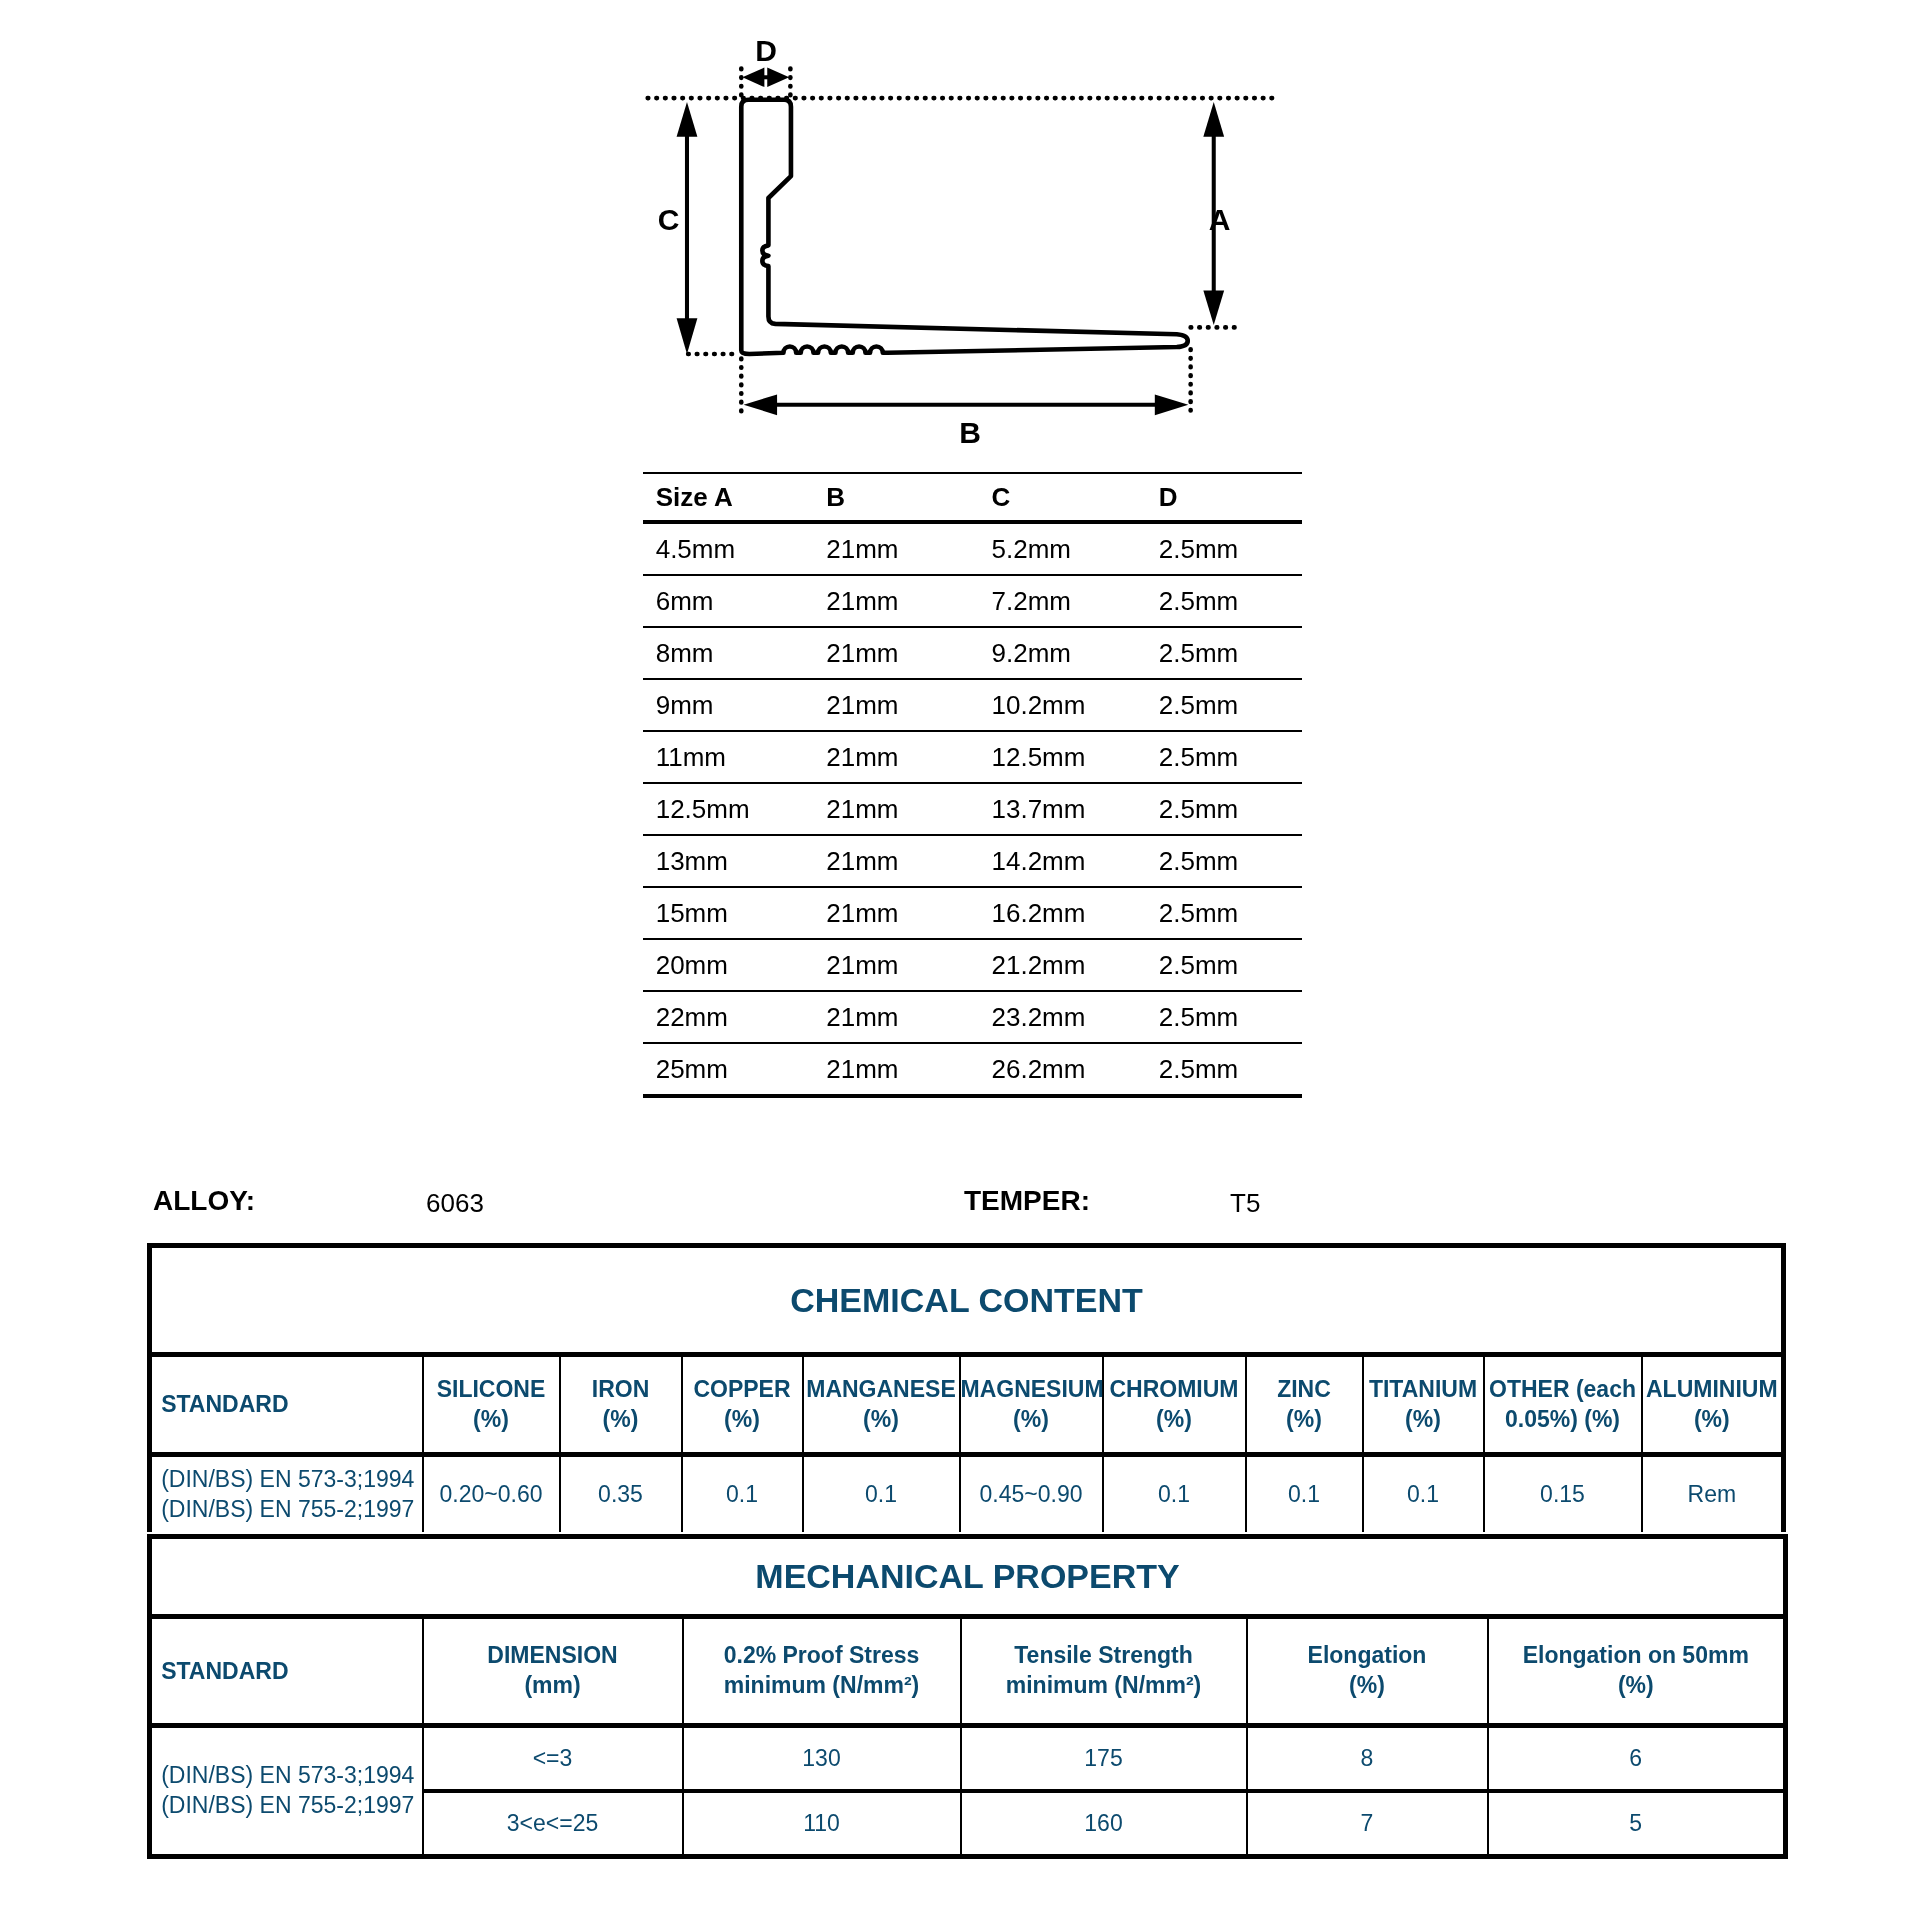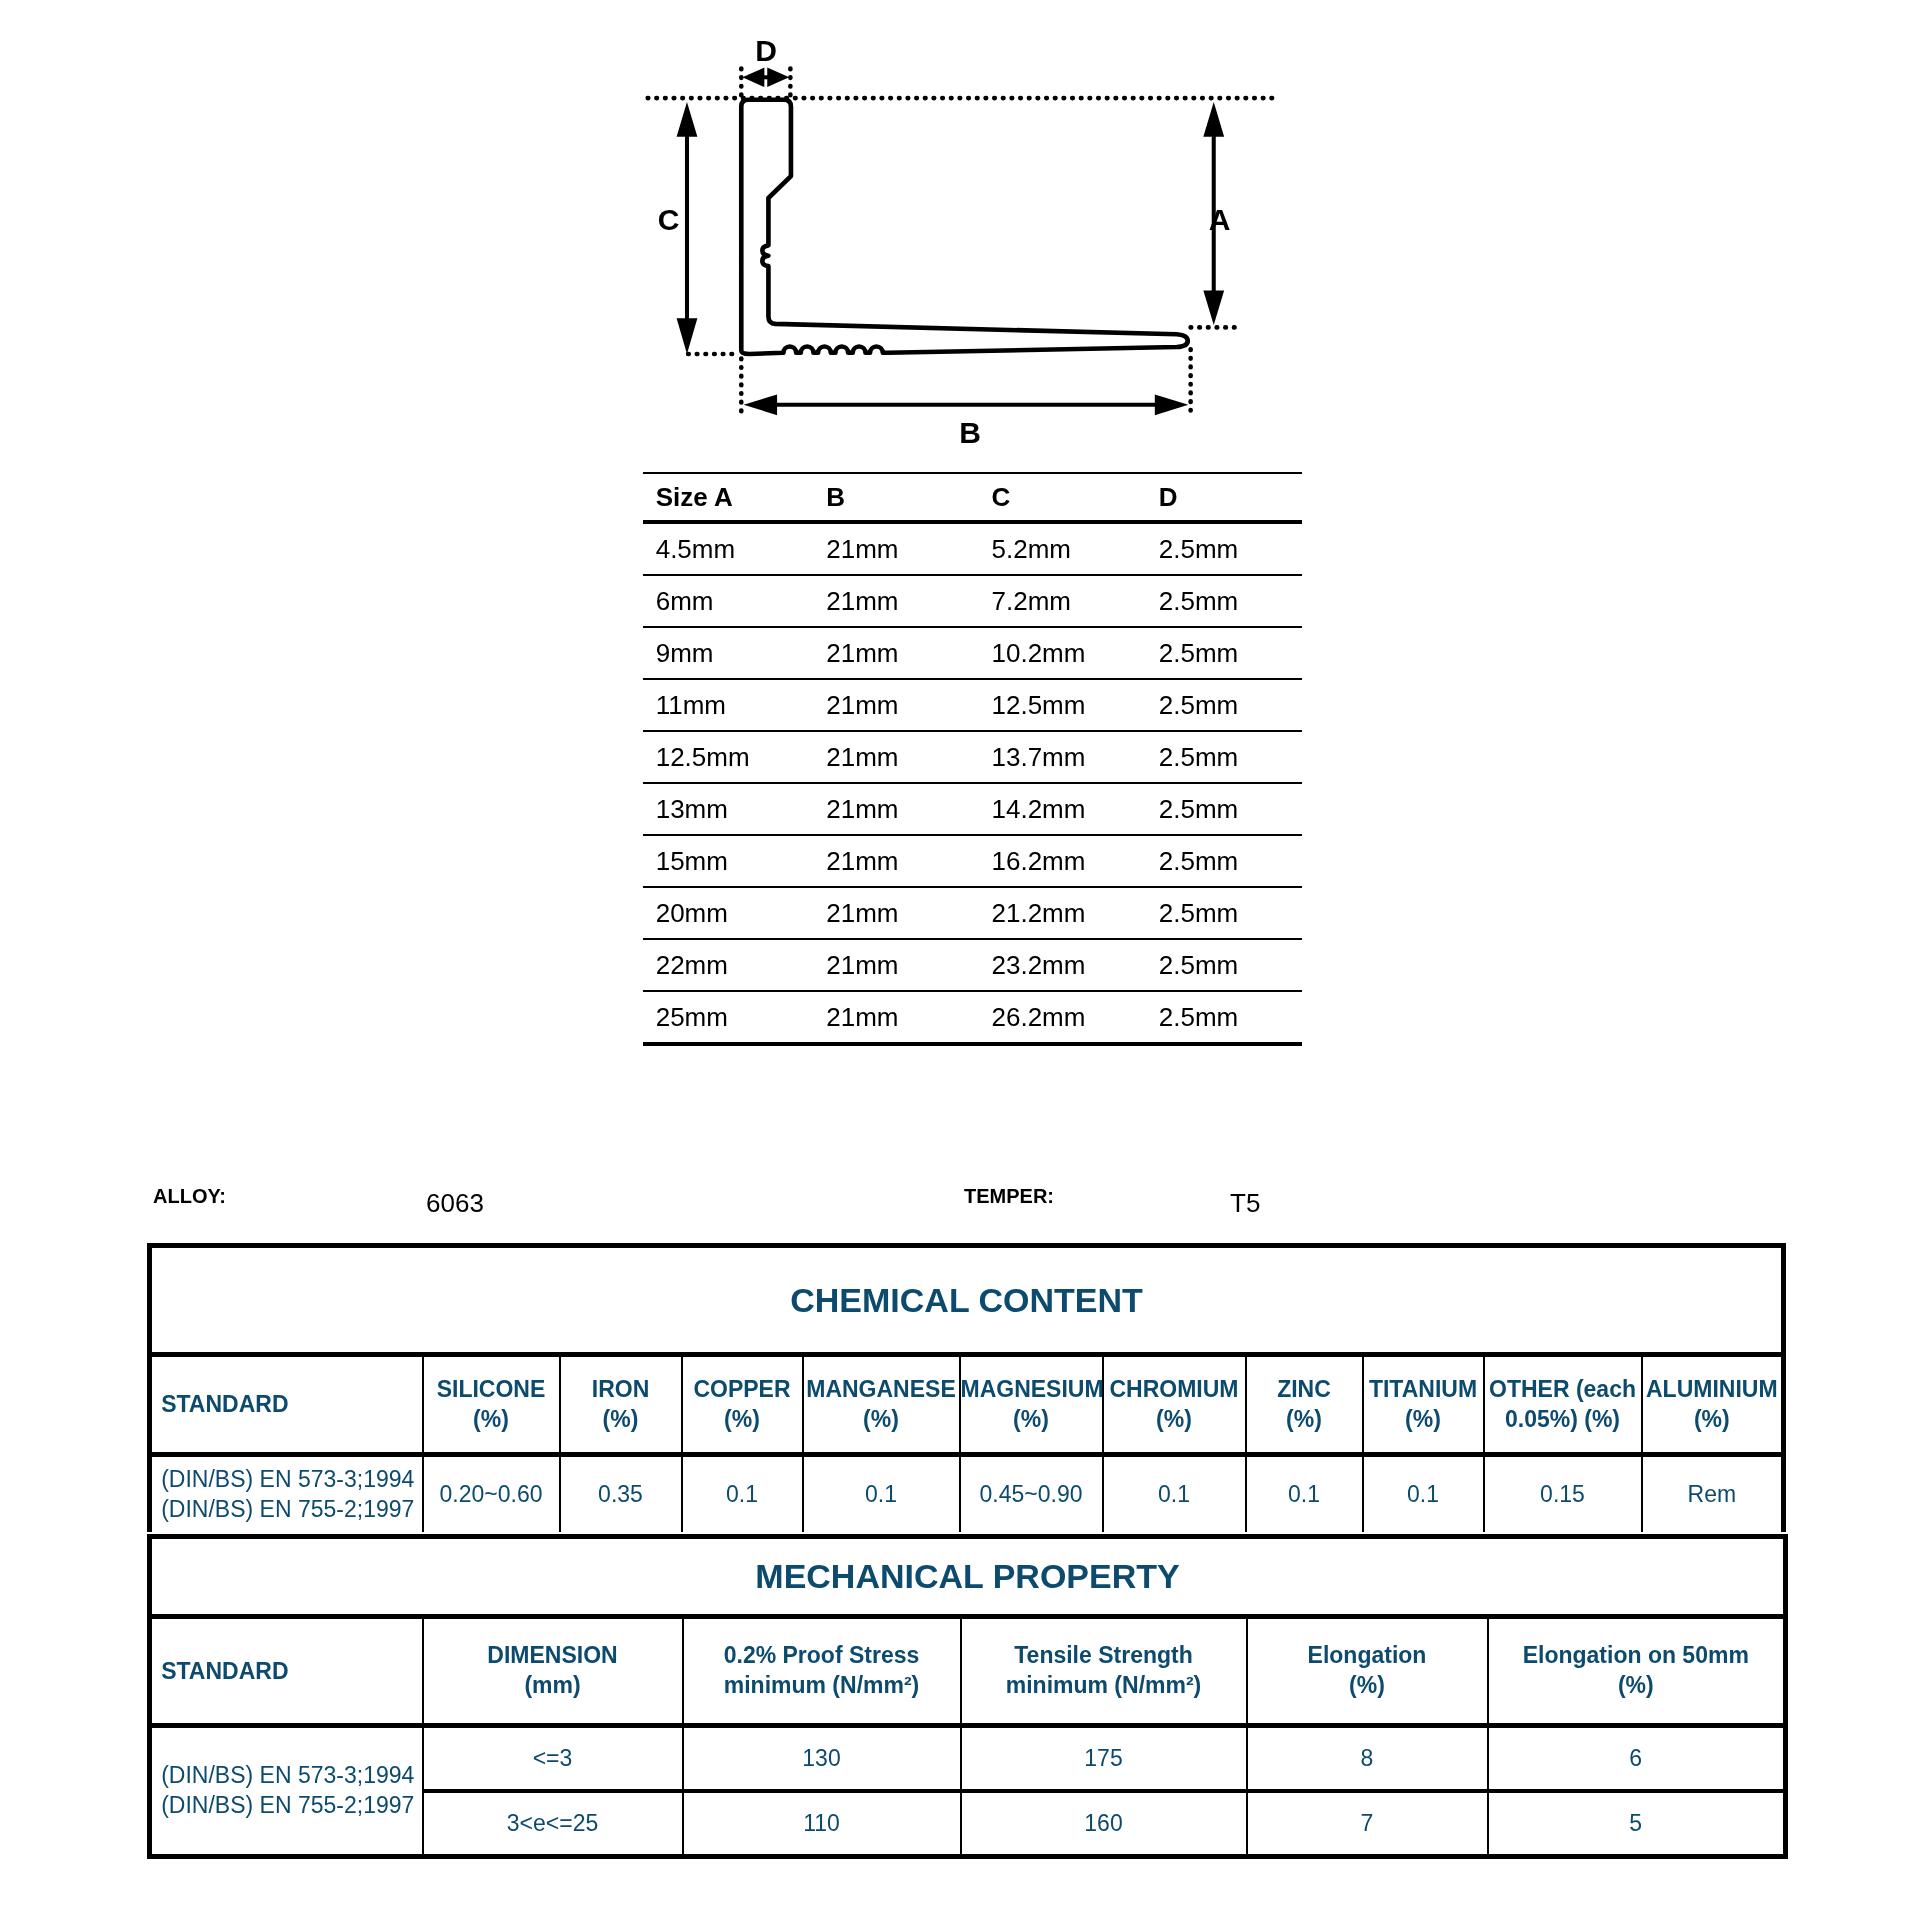--- a/index.html
+++ b/index.html
@@ -28,21 +28,21 @@
   .chem{border:5.2px solid #000;border-bottom:none;}
   .chem .data td{border-bottom:none;height:75px;}
   .chem .title-row td{height:104px;}
   .chem .hdr th{height:95px;}
   .mech{border:5.2px solid #000;}
   .mech .title-row td{height:75px;}
   .mech .hdr th{height:104px;}
   .mech .data td{height:61px;border-top:4.6px solid #000;border-bottom:4.6px solid #000;}
 
   
-  .meta-label{font-size:20px;font-weight:bold;}
+  .meta-label{font-size:28px;font-weight:bold;}
   .meta-value{font-size:26px;}
 
   
   .solid{stroke:#000;fill:none;stroke-width:7;}
   .dotted{stroke:#000;fill:none;stroke-width:8;stroke-linecap:round;stroke-dasharray:1 14;}
   .profile{stroke:#000;fill:#fff;stroke-width:8;stroke-linejoin:round;}
   .head{fill:#000;stroke:none;}
   .dim-label{font-family:"Liberation Sans",sans-serif;font-size:52px;font-weight:bold;
     fill:#000;text-anchor:middle;}
 </style>
@@ -124,20 +124,26 @@
       <tr>
           <td>4.5mm</td>
           <td>21mm</td>
           <td>5.2mm</td>
           <td>2.5mm</td>
         </tr>
       <tr>
           <td>6mm</td>
           <td>21mm</td>
           <td>7.2mm</td>
+          <td>2.5mm</td>
+        </tr>
+      <tr>
+          <td>8mm</td>
+          <td>21mm</td>
+          <td>9.2mm</td>
           <td>2.5mm</td>
         </tr>
       <tr>
           <td>9mm</td>
           <td>21mm</td>
           <td>10.2mm</td>
           <td>2.5mm</td>
         </tr>
       <tr>
           <td>11mm</td>

